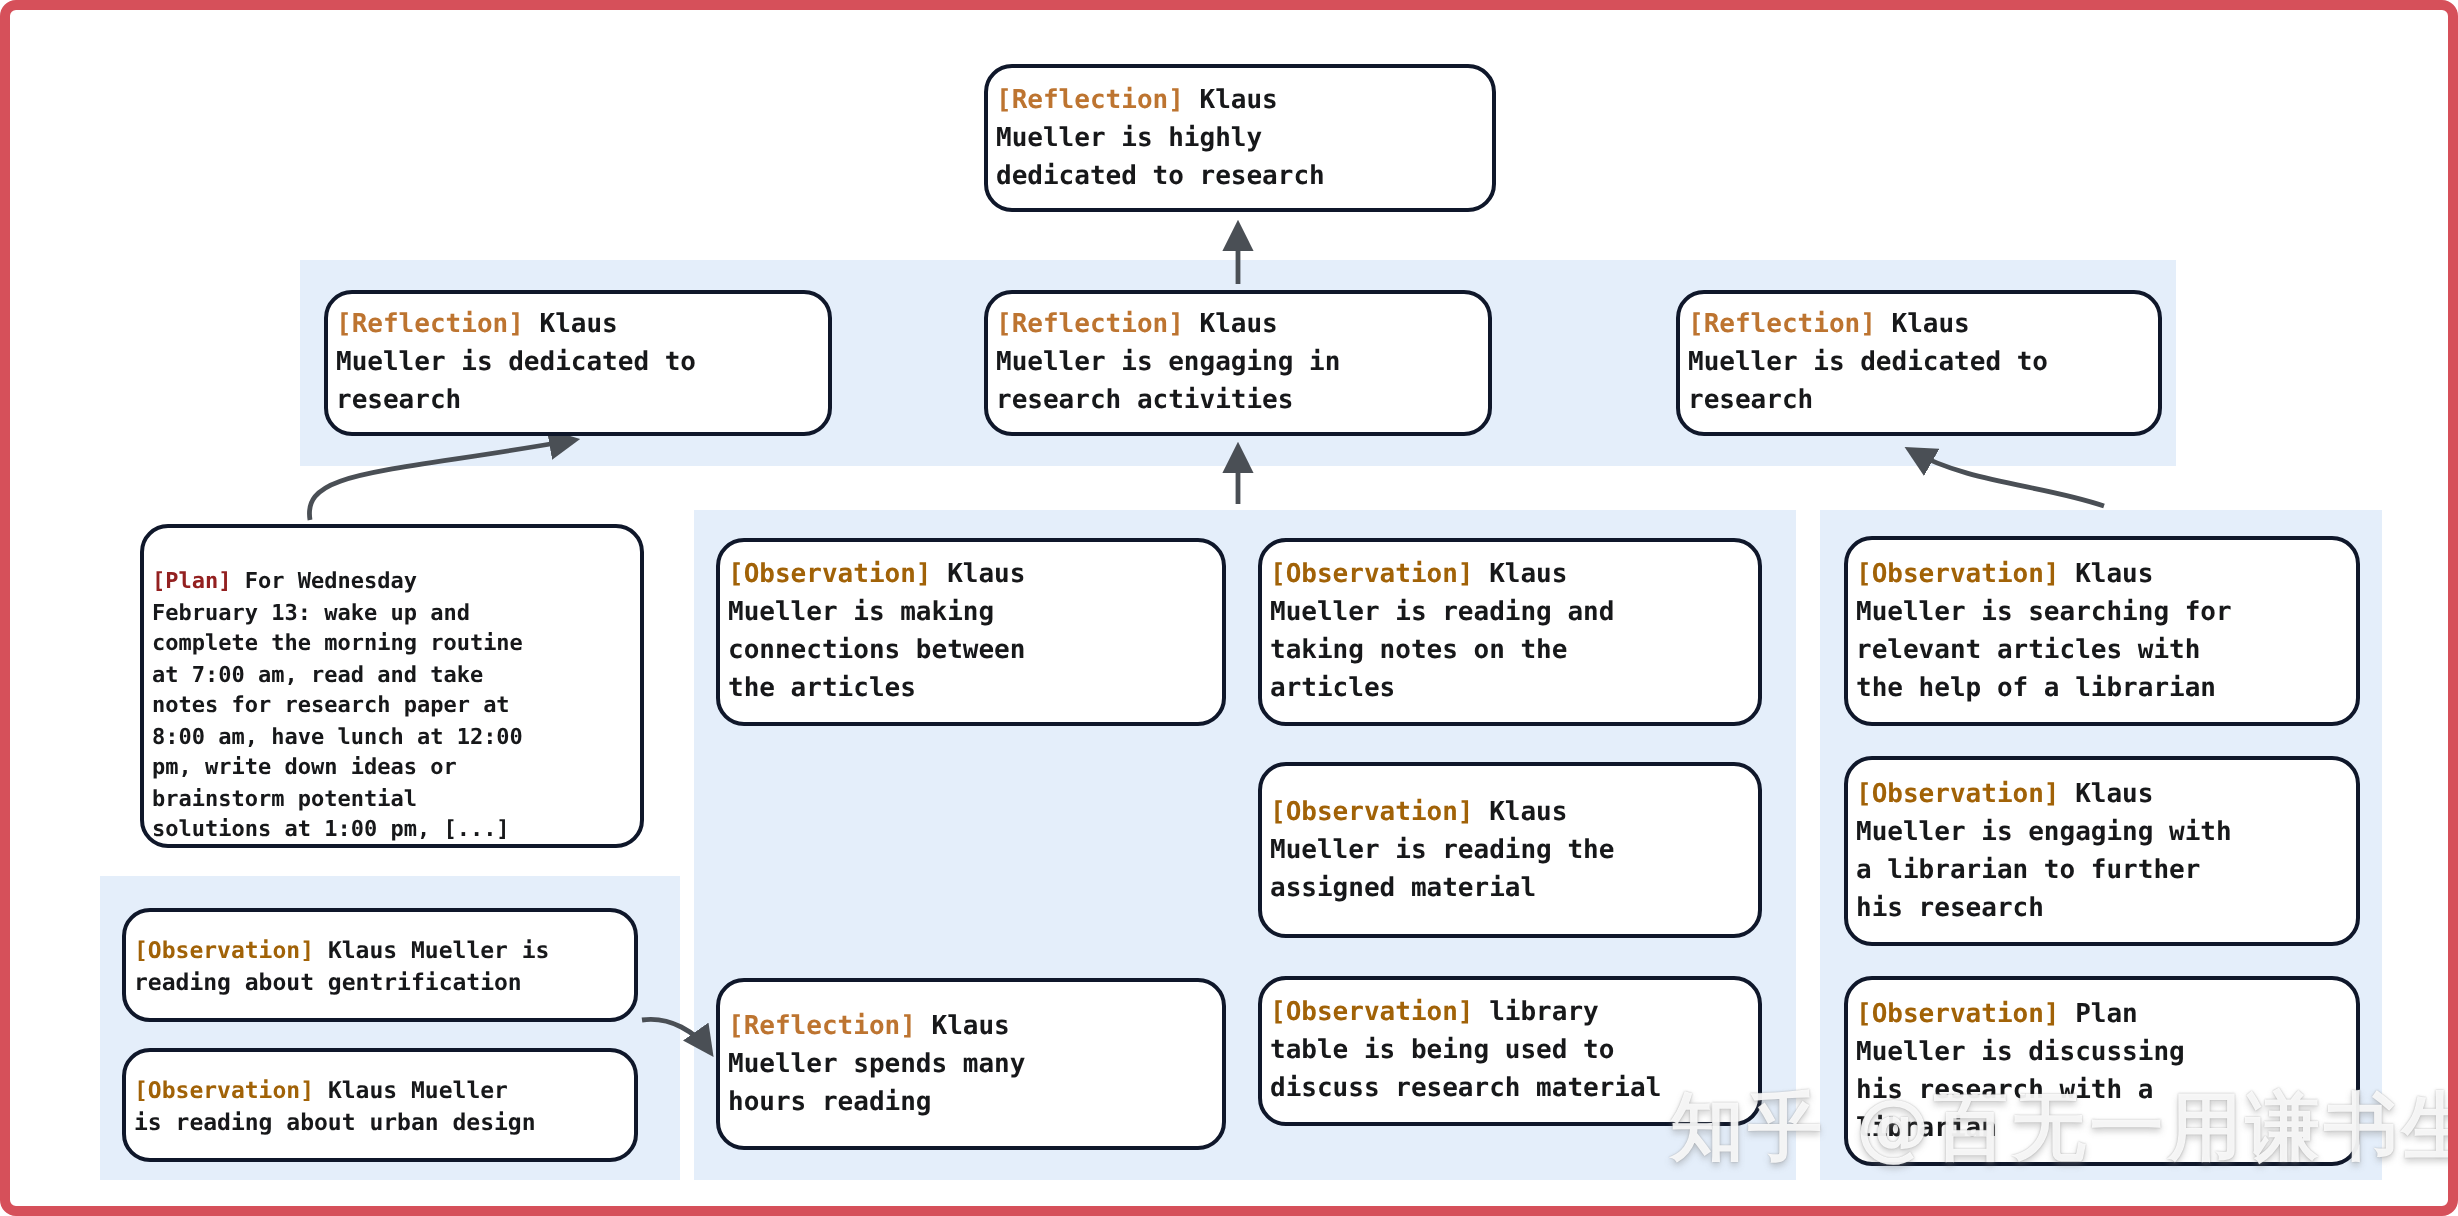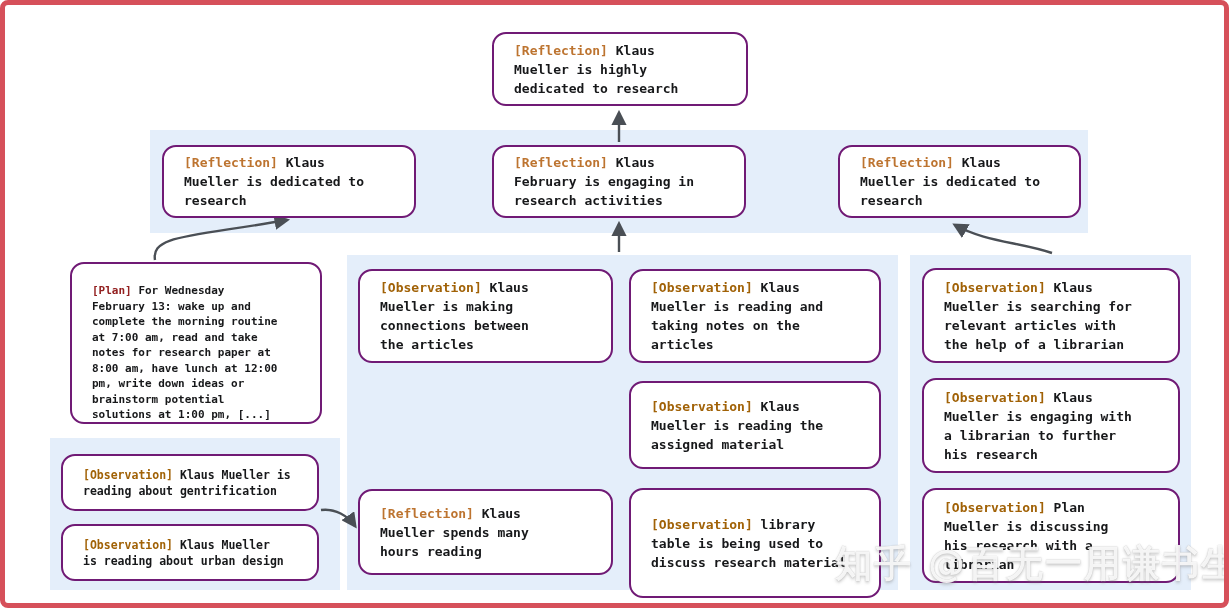--- a/index.html
+++ b/index.html
@@ -8,22 +8,22 @@
     background:#ffffff; border:5px solid #d6505a; border-radius:8px; overflow:hidden;
     font-family:"DejaVu Sans Mono","Liberation Mono",monospace;
   }
   .panel { position:absolute; background:#e4eefa; z-index:1; }
   #panel-row2   { left:145px; top:125px; width:938px; height:103px; }
   #panel-left   { left:45px;  top:433px; width:290px; height:152px; }
   #panel-mid    { left:342px; top:250px; width:551px; height:335px; }
   #panel-right  { left:905px; top:250px; width:281px; height:335px; }
 
   .node {
-    position:absolute; background:#ffffff; border:2px solid #701a75; border-radius:14px;
-    display:flex; align-items:center; padding:0 20px; box-sizing:border-box; z-index:3;
+    position:absolute; background:#ffffff; border:2px solid #0f172a; border-radius:14px;
+    display:flex; align-items:center; padding:0 4px; box-sizing:border-box; z-index:3;
   }
   .node p {
     margin:0; font-weight:bold; font-size:13px; line-height:19px; color:#17181a;
     white-space:pre-line;
   }
   .node.small p  { font-size:11px;   line-height:15.5px;margin-top:20px; }
   .node.xsmall p { font-size:11.5px; line-height:16px; }
   .tag-reflection  { color:#bd7430; }
   .tag-observation { color:#a16207; }
   .tag-plan        { color:#932020; }
@@ -66,21 +66,21 @@
 dedicated to research</span></p>
   </div>
 
   <div class="node" style="left:157px;top:140px;width:254px;height:73px">
     <p><span class="tag-reflection">[Reflection]</span> <span>Klaus
 Mueller is dedicated to
 research</span></p>
   </div>
   <div class="node" style="left:487px;top:140px;width:254px;height:73px">
     <p><span class="tag-reflection">[Reflection]</span> <span>Klaus
-February is engaging in
+Mueller is engaging in
 research activities</span></p>
   </div>
   <div class="node" style="left:833px;top:140px;width:243px;height:73px">
     <p><span class="tag-reflection">[Reflection]</span> <span>Klaus
 Mueller is dedicated to
 research</span></p>
   </div>
 
   <div class="node small" style="left:65px;top:257px;width:252px;height:162px">
     <p><span class="tag-plan">[Plan]</span> <span>For Wednesday
@@ -119,21 +119,21 @@
     <p><span class="tag-observation">[Observation]</span> <span>Klaus
 Mueller is reading and
 taking notes on the
 articles</span></p>
   </div>
   <div class="node" style="left:624px;top:376px;width:252px;height:88px">
     <p><span class="tag-observation">[Observation]</span> <span>Klaus
 Mueller is reading the
 assigned material</span></p>
   </div>
-  <div class="node" style="left:624px;top:483px;width:252px;height:110px">
+  <div class="node" style="left:624px;top:483px;width:252px;height:75px">
     <p><span class="tag-observation">[Observation]</span> <span>library
 table is being used to
 discuss research material</span></p>
   </div>
 
   <div class="node" style="left:917px;top:263px;width:258px;height:95px">
     <p><span class="tag-observation">[Observation]</span> <span>Klaus
 Mueller is searching for
 relevant articles with
 the help of a librarian</span></p>

